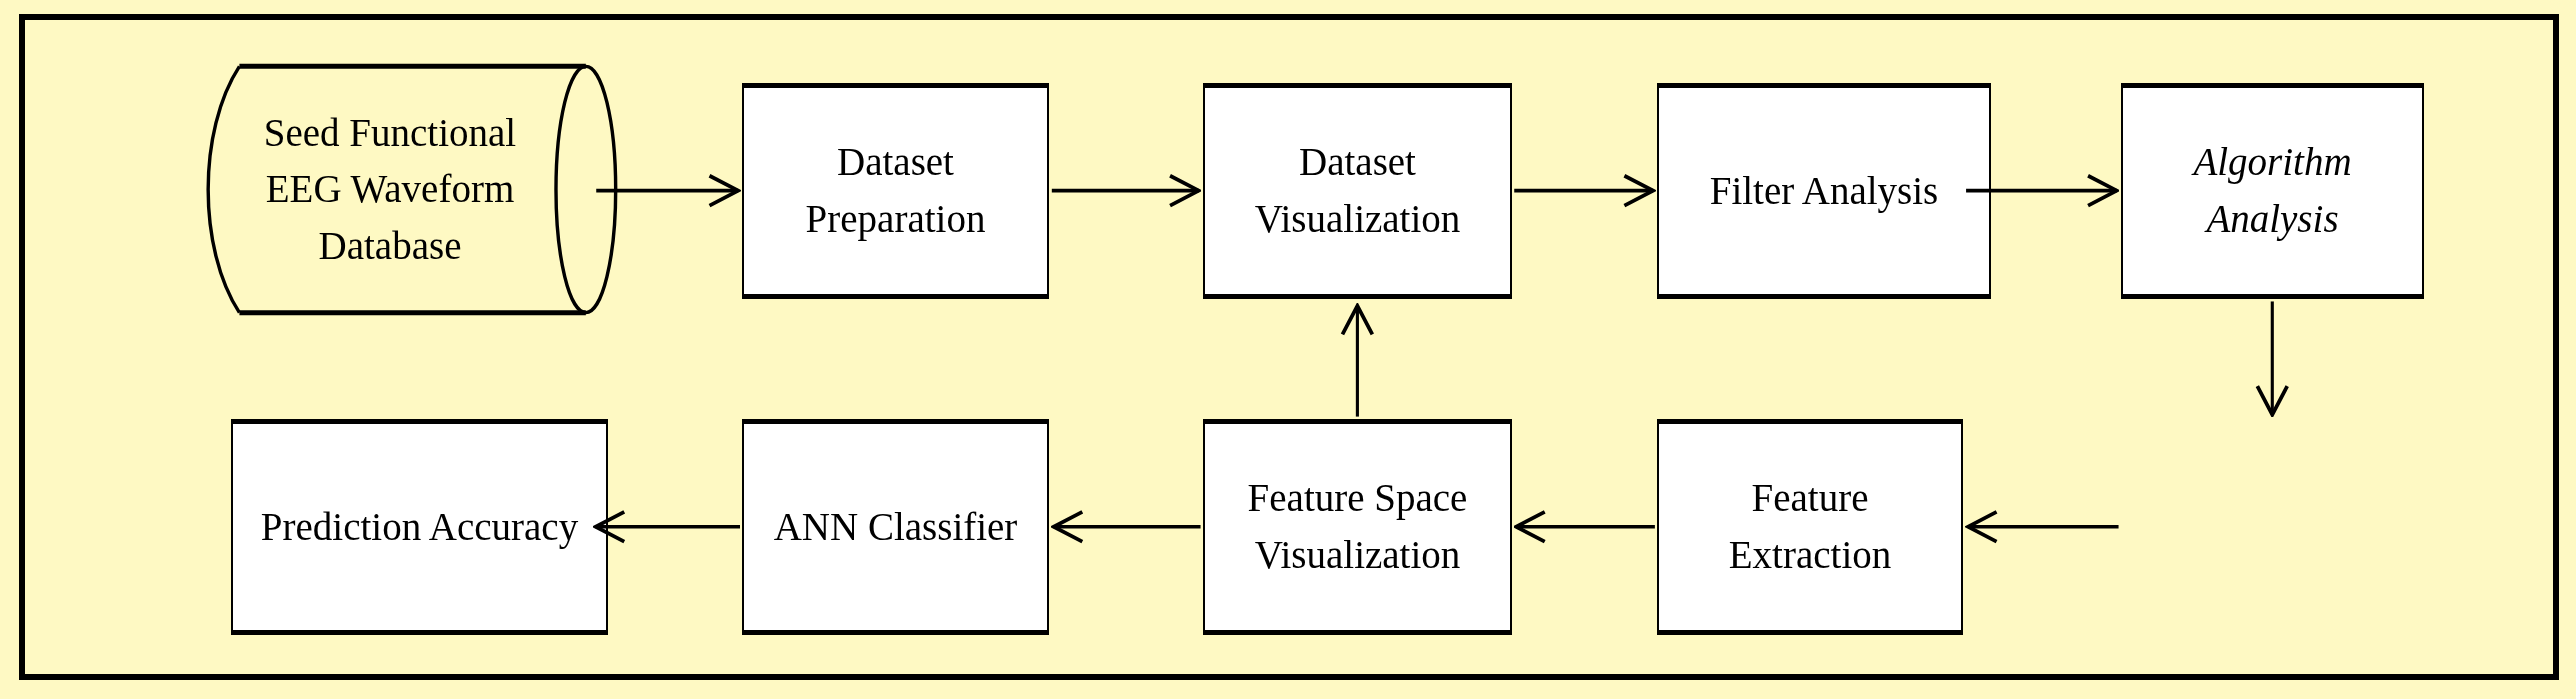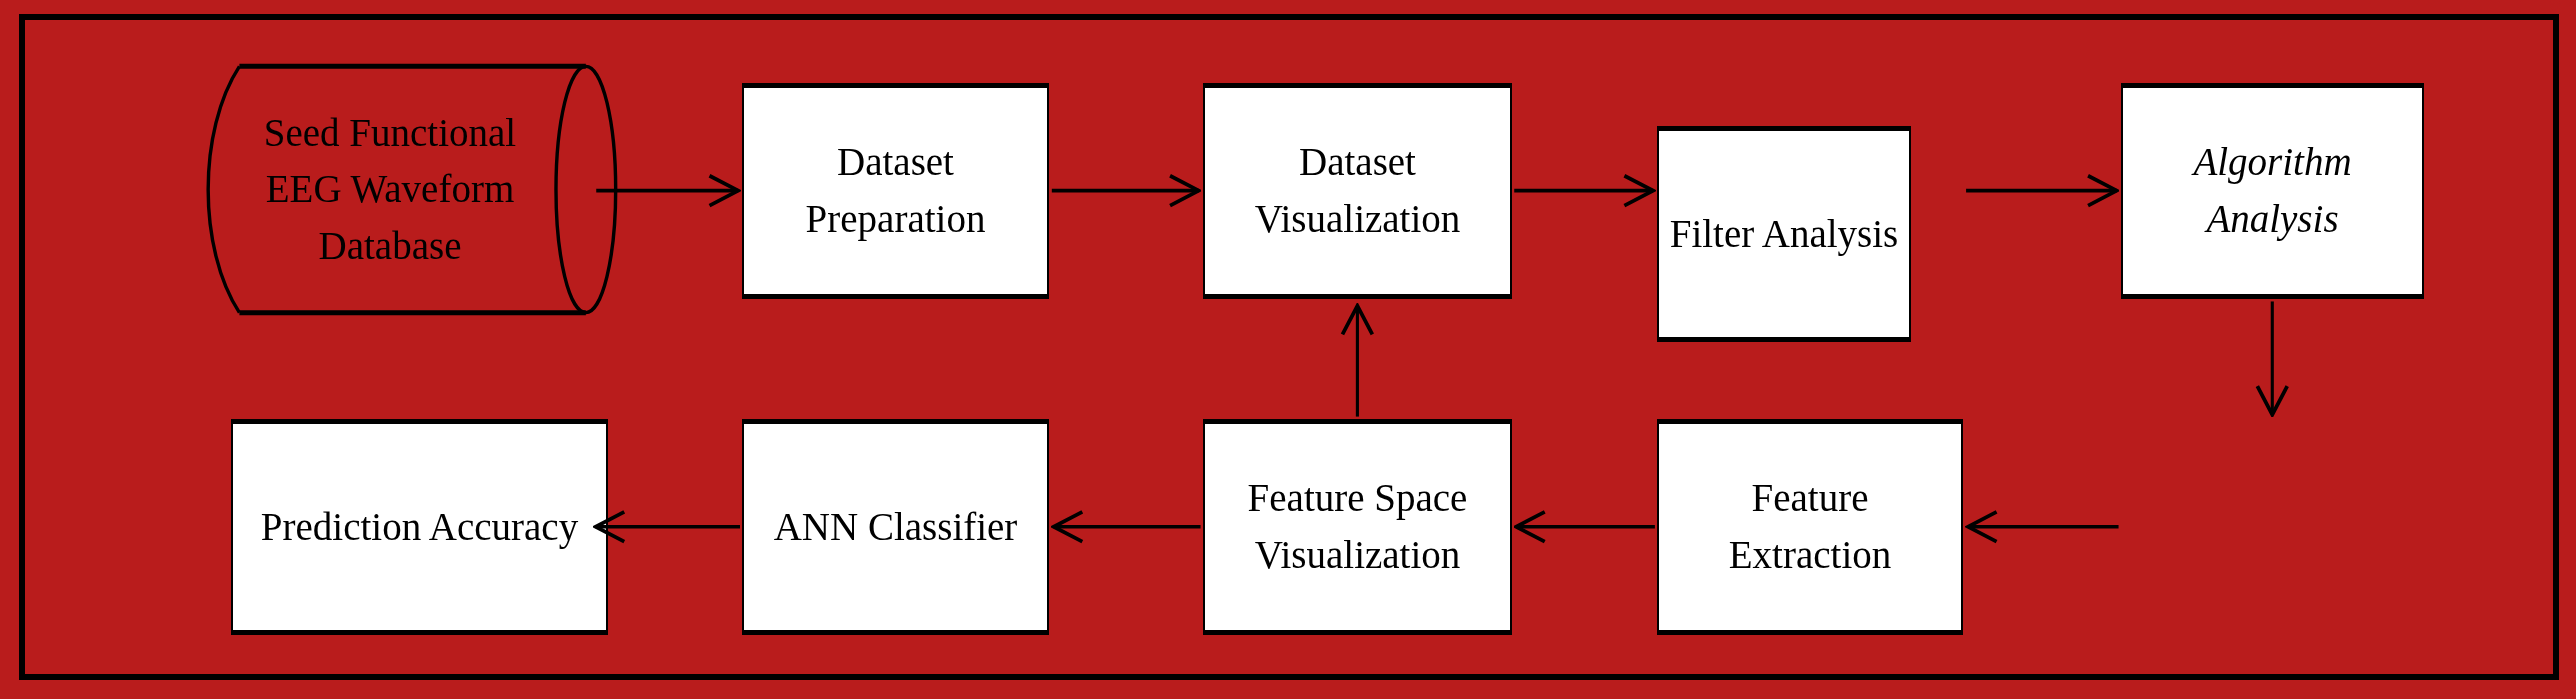--- a/index.html
+++ b/index.html
@@ -4,21 +4,21 @@
 <style>
   html, body {
     margin: 0;
     padding: 0;
     background: #ffffff;
   }
   #stage {
     position: relative;
     width: 2576px;
     height: 700px;
-    background: #b91c1c;
+    background: #fef9c3;
     overflow: hidden;
     font-family: "Liberation Serif", "DejaVu Serif", serif;
     color: #000000;
   }
   .frame {
     position: absolute;
     left: 18.7px;
     top: 13.7px;
     width: 2528px;
     height: 654px;
@@ -100,21 +100,21 @@
   <div class="node row-top" style="left:742px; width:307px;">
     <span class="label">Dataset
 Preparation</span>
   </div>
 
   <div class="node row-top" style="left:1203px; width:309px;">
     <span class="label">Dataset
 Visualization</span>
   </div>
 
-  <div class="node row-top" style="left:1657px; width:254px;margin-top:43px;">
+  <div class="node row-top" style="left:1657px; width:334px;">
     <span class="label">Filter Analysis</span>
   </div>
 
   <div class="node row-top" style="left:2121px; width:303px;font-style:italic;">
     <span class="label">Algorithm
 Analysis</span>
   </div>
 
   <div class="node row-bot" style="left:231px; width:377px;">
     <span class="label">Prediction Accuracy</span>

